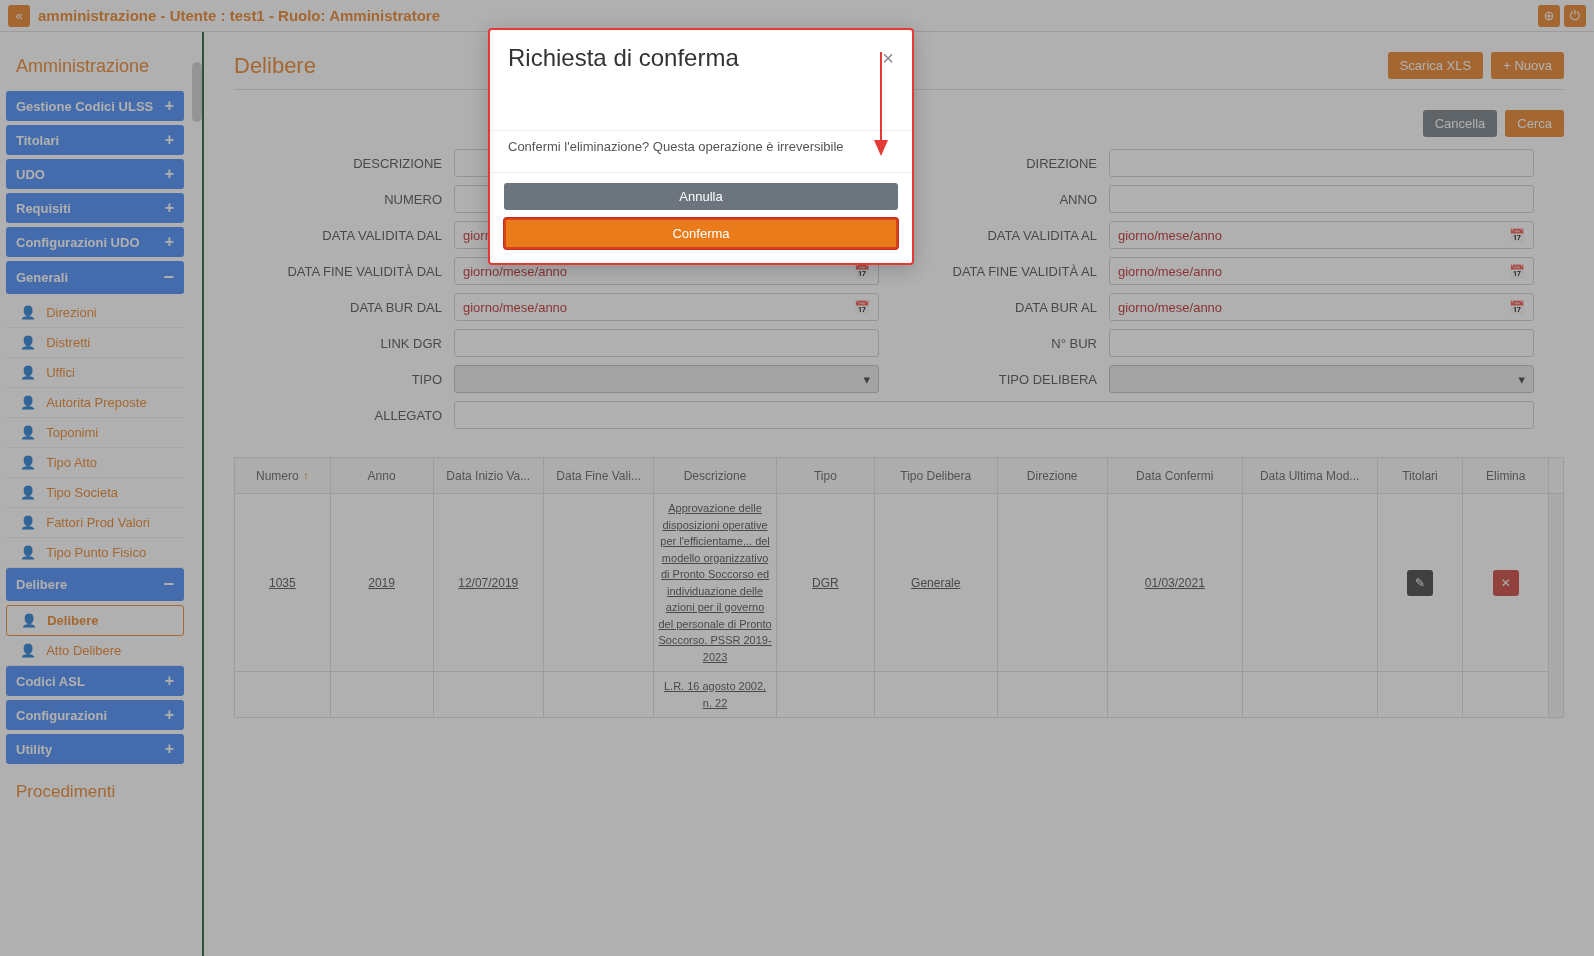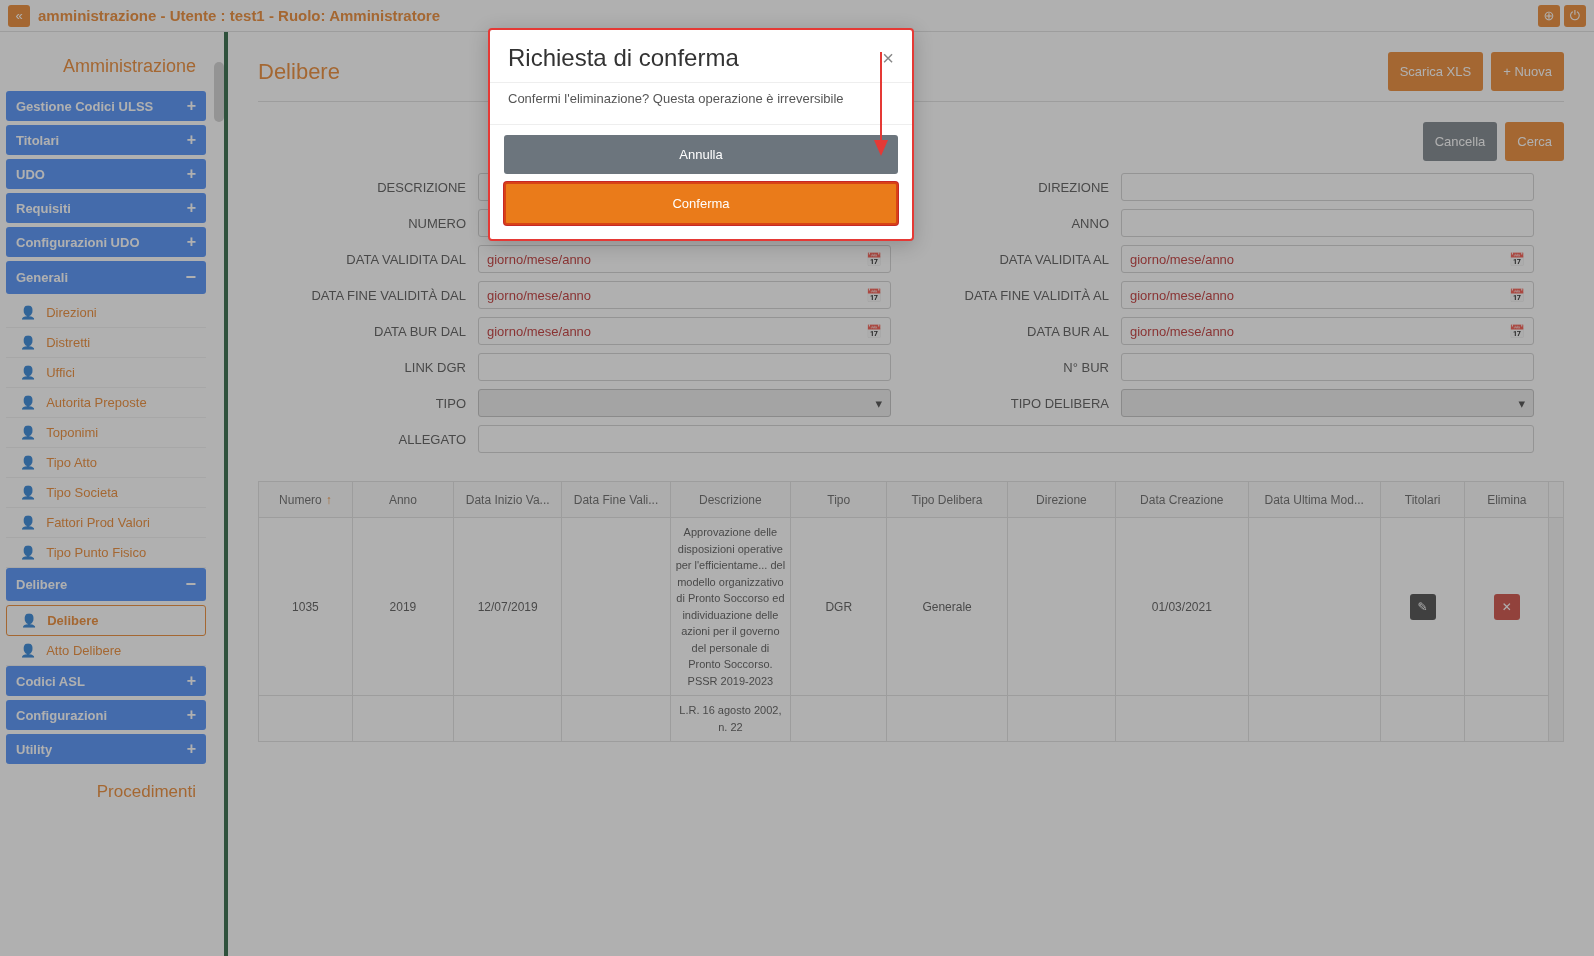--- a/index.html
+++ b/index.html
@@ -4,65 +4,65 @@
 <style>
 * { box-sizing: border-box; margin: 0; padding: 0; }
 body { font-family: Arial, sans-serif; font-size: 13px; background: #fff; position: relative; width: 1594px; height: 956px; overflow: hidden; }
 
 .topbar { background: #fff; border-bottom: 1px solid #ddd; height: 32px; display: flex; align-items: center; padding: 0 8px; }
 .topbar .back { background: #ea7b1a; color: #fff; width: 22px; height: 22px; display: flex; align-items: center; justify-content: center; border-radius: 3px; font-size: 13px; margin-right: 8px; }
 .topbar .title { color: #ea7b1a; font-weight: bold; font-size: 15px; flex: 1; }
 .topbar .iconbtn { background: #ea7b1a; color: #fff; width: 22px; height: 22px; display: flex; align-items: center; justify-content: center; border-radius: 3px; margin-left: 4px; font-size: 13px; }
 
 .layout { display: flex; height: calc(100% - 32px); }
-.sidebar-wrap { width: 228px; border-right: 4px solid #14532d; overflow-y: auto; position: relative; padding-right: 12px; text-align: right; }
+.sidebar-wrap { width: 204px; border-right: 2px solid #14532d; overflow-y: auto; position: relative; padding-right: 12px; }
 .sidebar { padding: 6px; }
 .sidebar-header { color: #ea7b1a; font-size: 18px; padding: 18px 10px 14px; }
 .nav-collapsed, .nav-expanded { background: #3b82f6; color: #fff; padding: 6px 10px; border-radius: 3px; margin-bottom: 4px; display: flex; justify-content: space-between; align-items: center; font-size: 13px; font-weight: bold; cursor: pointer; }
 .nav-item { color: #ea7b1a; padding: 7px 10px 7px 14px; display: flex; align-items: center; gap: 10px; cursor: pointer; font-size: 13px; border-bottom: 1px solid #eee; }
 .nav-item.active { background: #fff; border: 1px solid #ea7b1a; border-radius: 3px; font-weight: bold; }
 .nav-section-title { color: #ea7b1a; font-size: 17px; padding: 14px 10px 6px; }
 .plus { font-size: 16px; }
 .minus { font-size: 18px; font-weight: bold; }
 
 .main { flex: 1; padding: 20px 30px; overflow-y: auto; }
 .page-header { display: flex; justify-content: space-between; align-items: center; margin-bottom: 10px; }
 .page-title { color: #ea7b1a; font-size: 22px; }
-.btn { border: none; padding: 12px 12px; border-radius: 3px; color: #fff; font-size: 13px; cursor: pointer; }
+.btn { border: none; padding: 6px 12px; border-radius: 3px; color: #fff; font-size: 13px; cursor: pointer; }
 .btn-orange { background: #ea7b1a; }
 .btn-gray { background: #6c757d; text-align: center; }
 .hr { border-top: 1px solid #ddd; margin-bottom: 20px; }
 
 .form-area { padding: 0 30px 20px; }
 .form-row-pair { display: flex; gap: 40px; margin-bottom: 8px; }
 .form-group { display: flex; align-items: center; flex: 1; }
 .form-group.full { flex: 2; }
 .form-label { width: 190px; text-align: right; padding-right: 12px; color: #444; font-size: 13px; }
 .form-input { flex: 1; height: 28px; border: 1px solid #ccc; border-radius: 3px; padding: 0 8px; background: #fff; font-size: 13px; }
 .form-input.date { display: flex; align-items: center; justify-content: space-between; padding-right: 4px; }
 .date-ph { color: #b91c1c; }
 .cal-icon { width: 24px; text-align: center; color: #555; }
 .form-select { flex: 1; height: 28px; border: 1px solid #bbb; border-radius: 3px; background: #e9e9e9; display: flex; align-items: center; justify-content: flex-end; padding-right: 8px; color: #333; }
 .top-actions { display: flex; justify-content: flex-end; gap: 8px; margin-bottom: 12px; }
 
 .table { border: 1px solid #ddd; border-collapse: collapse; width: 100%; font-size: 12px; table-layout: fixed; }
 .table th, .table td { border: 1px solid #ddd; padding: 6px 4px; text-align: center; vertical-align: middle; }
 .table th { background: #fafafa; color: #555; font-weight: normal; height: 36px; position: relative; }
 .sort { color: #ea7b1a; margin-left: 4px; }
-.table td { color: #444; }
+.table td { color: #444; text-decoration: underline; }
 .icon-edit { background: #333; color: #fff; width: 26px; height: 26px; display: inline-flex; align-items: center; justify-content: center; border-radius: 3px; }
 .icon-del { background: #c8372d; color: #fff; width: 26px; height: 26px; display: inline-flex; align-items: center; justify-content: center; border-radius: 3px; }
 
 
 .overlay { position: absolute; top: 0; left: 0; right: 0; bottom: 0; background: rgba(80,80,80,0.45); z-index: 10; }
 .modal { position: absolute; top: 28px; left: 488px; width: 426px; background: #fff; border: 2px solid #e53935; border-radius: 4px; z-index: 20; box-shadow: 0 4px 20px rgba(0,0,0,0.2); }
 .modal-header { padding: 14px 18px 10px; display: flex; justify-content: space-between; align-items: center; }
 .modal-title { font-size: 24px; color: #333; }
 .modal-close { color: #888; font-size: 20px; cursor: pointer; }
-.modal-body { padding: 8px 18px 18px; border-top: 1px solid #eee; border-bottom: 1px solid #eee; color: #555; font-size: 13px; }
+.modal-body { padding: 8px 18px 18px; border-top: 1px solid #eee; border-bottom: 1px solid #eee; color: #555; font-size: 13px; margin-top: 48px; }
 .modal-footer { padding: 10px 14px 14px; display: flex; justify-content: flex-end; gap: 8px; flex-direction: column; }
 .modal-footer .btn-orange { border: 2px solid #d84315; box-shadow: 0 0 0 1px #c62828; }
 
 .arrow { position: absolute; top: 48px; left: 866px; z-index: 25; color: #e53935; font-size: 32px; pointer-events: none; }
 .arrow svg { width: 30px; height: 110px; }
 
 .scrollbar-stub { position: absolute; right: 0; top: 30px; width: 10px; height: 60px; background: #ccc; border-radius: 5px; }
 </style>
 </head>
 <body>
@@ -301,21 +301,21 @@
       <thead>
           <tr>
         <th><span>Numero</span><span class="sort">↑</span></th>
         <th>Anno</th>
         <th>Data Inizio Va...</th>
         <th>Data Fine Vali...</th>
         <th>Descrizione</th>
         <th>Tipo</th>
         <th>Tipo Delibera</th>
         <th>Direzione</th>
-        <th>Data Creazione</th>
+        <th>Data Confermi</th>
         <th>Data Ultima Mod...</th>
         <th>Titolari</th>
         <th>Elimina</th>
         <th></th>
       </tr>
         </thead>
       <tbody>
         <tr>
           <td>1035</td>
           <td>2019</td>

